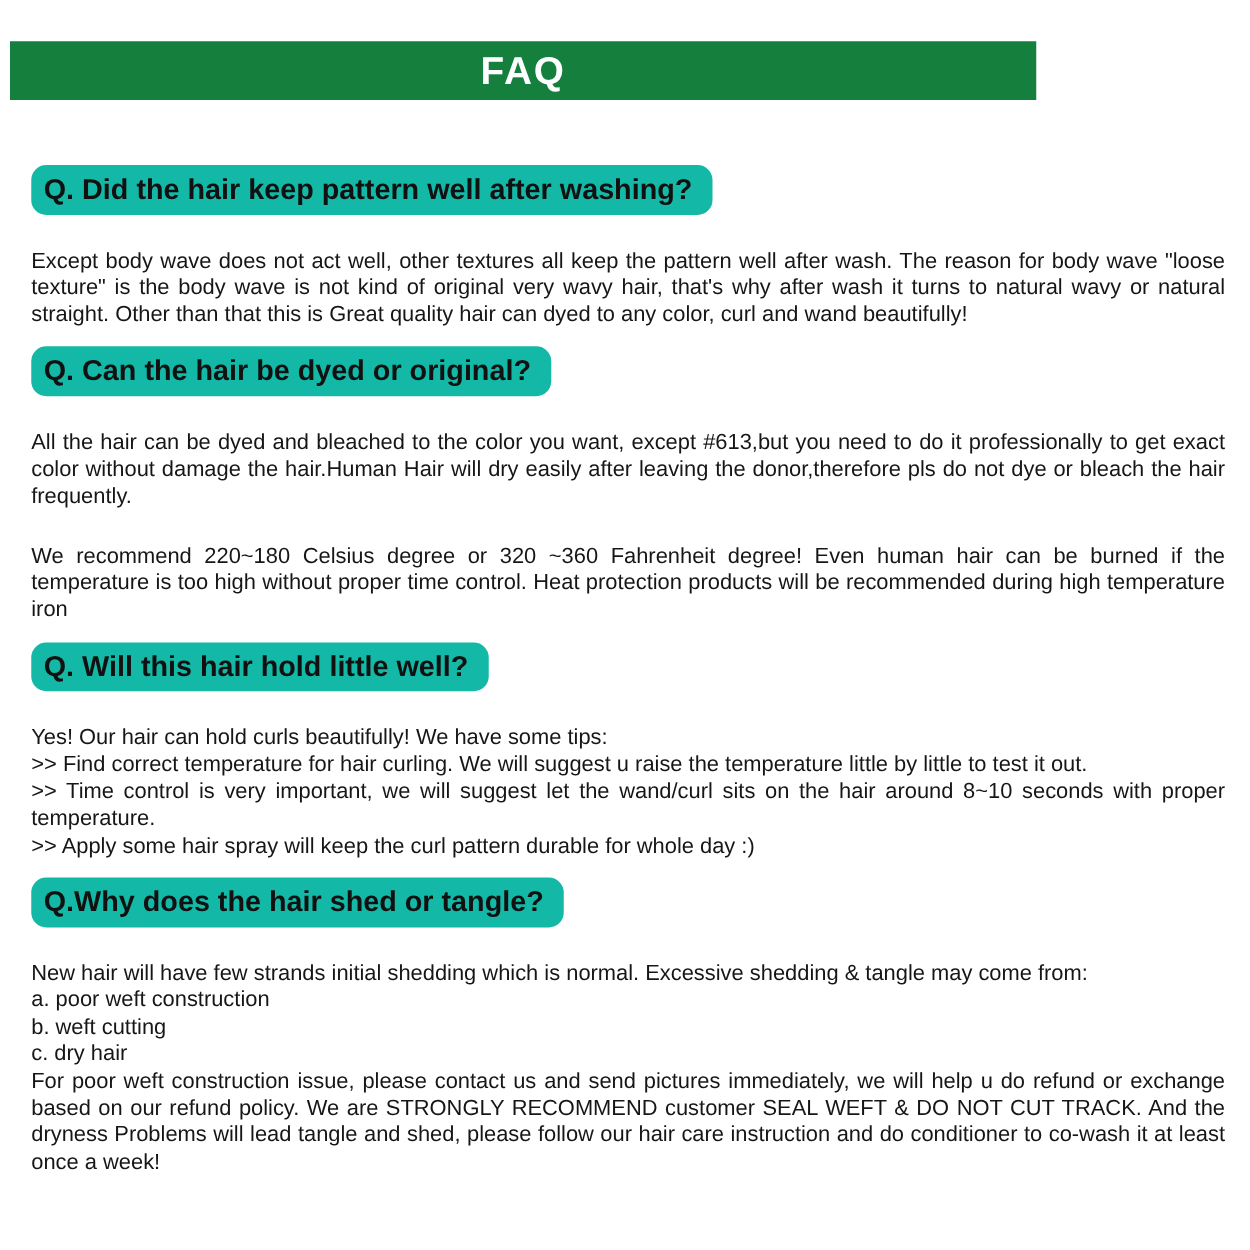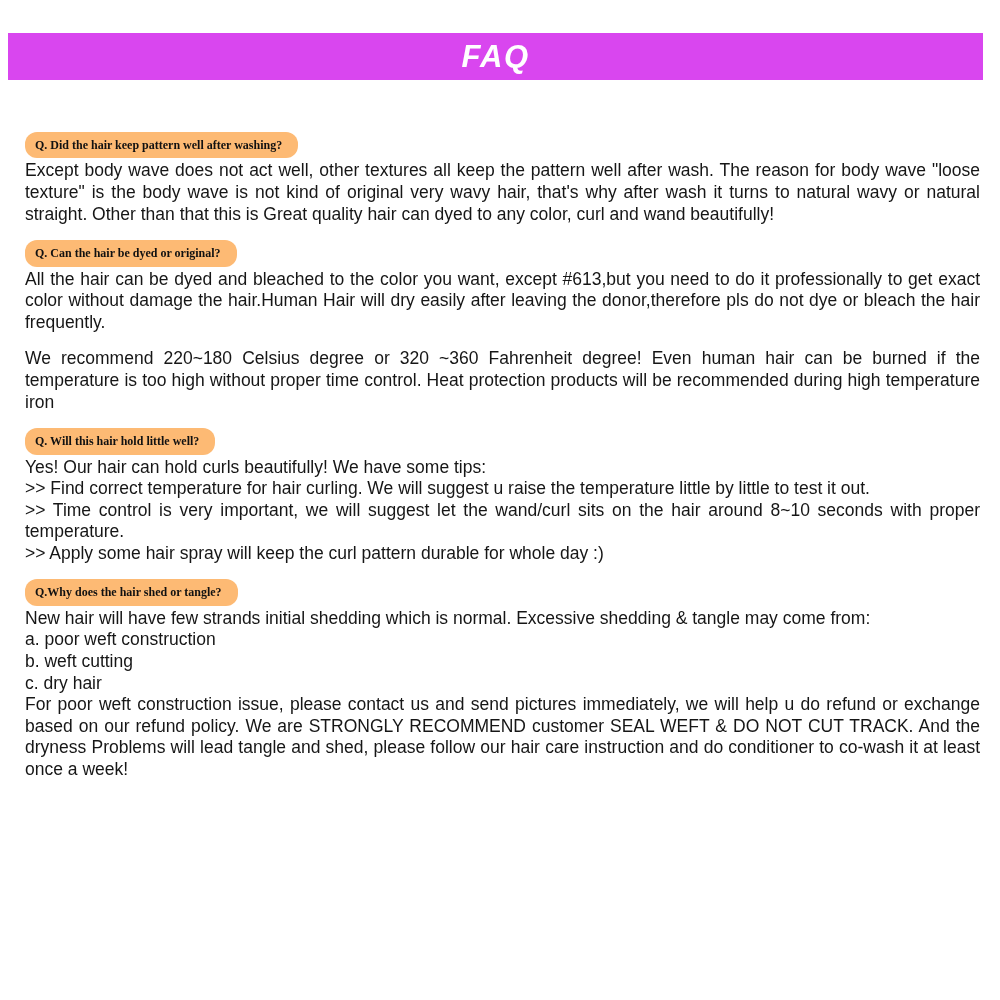--- a/index.html
+++ b/index.html
@@ -12,56 +12,54 @@
     height: 1000px;
     position: relative;
     overflow: hidden;
     font-family: "Liberation Sans", sans-serif;
     color: #161616;
   }
   .header-bar {
     position: absolute;
     left: 8px;
     top: 33px;
-    width: 975px;
+    width: 821px;
     height: 47px;
-    background: #d946ef;
+    background: #15803d;
     display: flex;
     align-items: center;
     justify-content: center;
-    font-style: italic;
   }
   .header-title {
     color: #ffffff;
     font-size: 31px;
     font-weight: bold;
     letter-spacing: 1.5px;
   }
   .faq-list {
     position: absolute;
     left: 25px;
     top: 132px;
     width: 955px;
   }
   .faq-item {
     margin-bottom: 15px;
   }
   .faq-question {
     display: inline-block;
-    background: #fdba74;
+    background: #14b8a6;
     border-radius: 12px;
     padding: 6px 16px 6px 10px;
     font-weight: bold;
-    font-size: 12px;
+    font-size: 23px;
     color: #111111;
     line-height: 1.2;
-    font-family: Liberation Serif, serif;
   }
   .faq-answer {
-    margin-top: 2px;
+    margin-top: 26px;
     font-size: 17.5px;
     line-height: 21.6px;
     text-align: justify;
     white-space: pre-line;
     color: #161616;
   }
 </style>
 </head>
 <body>
 

